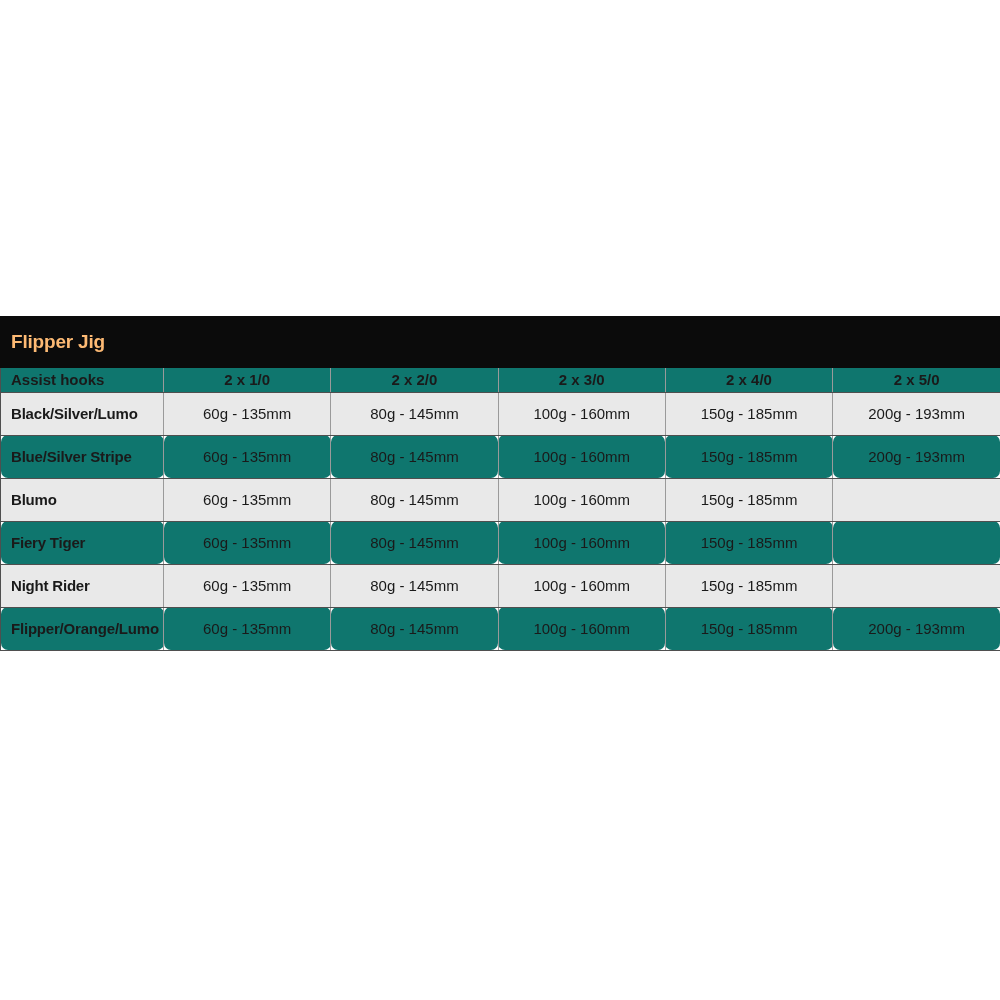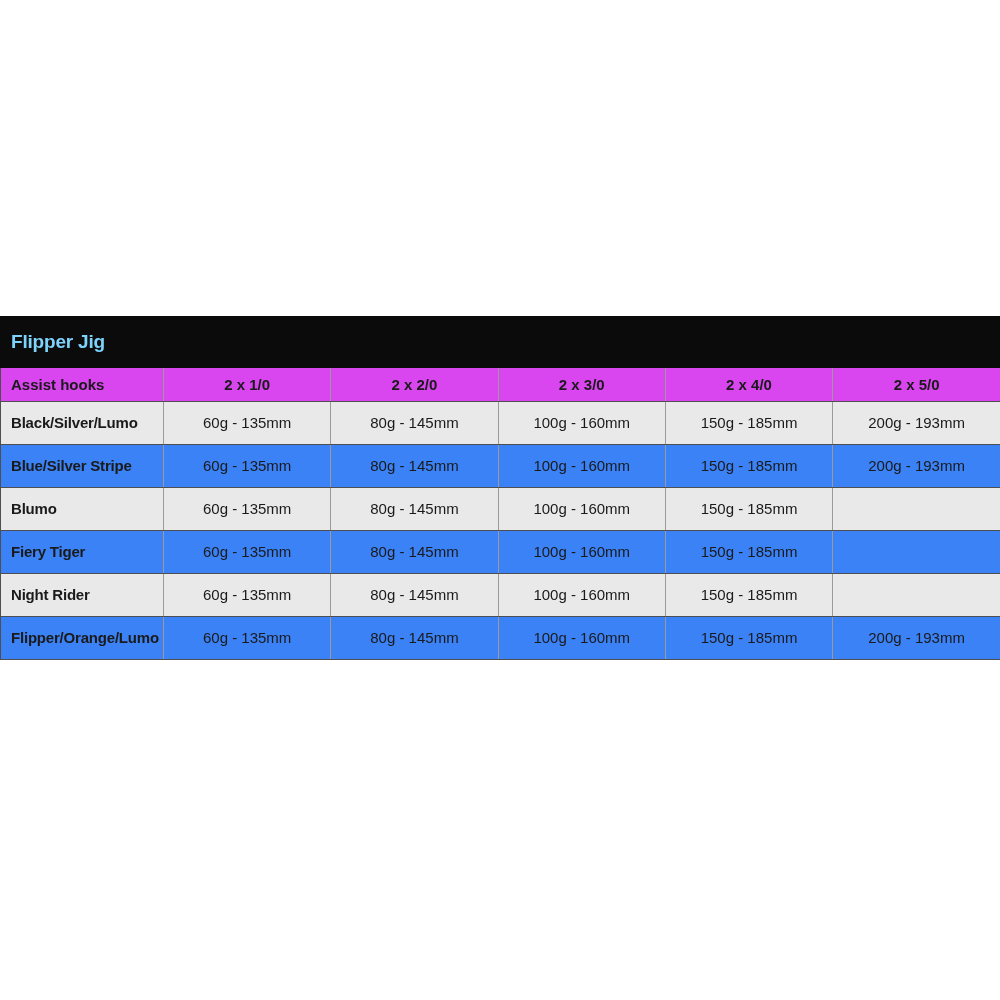--- a/index.html
+++ b/index.html
@@ -19,21 +19,21 @@
   }
   .title-bar {
     background: #0b0b0b;
     height: 52px;
     display: flex;
     align-items: center;
     padding-left: 11px;
     box-sizing: border-box;
   }
   .title-bar span {
-    color: #7dd3fc;
+    color: #fdba74;
     font-size: 19px;
     font-weight: bold;
     letter-spacing: -0.2px;
   }
   table.spec-table {
     width: 1000px;
     border-collapse: collapse;
     table-layout: fixed;
     background: #ffffff;
   }
@@ -57,35 +57,35 @@
   table.spec-table td:first-child {
     border-left: 1px solid #4f4f4f;
     text-align: left;
     padding-left: 10px;
   }
   table.spec-table th:last-child,
   table.spec-table td:last-child {
     border-right: none;
   }
   table.spec-table thead th {
-    height: 33px;
+    height: 24px;
     font-weight: bold;
-    background: #d946ef;
+    background: #0f766e;
     border-top: none;
   }
   table.spec-table tbody td {
     height: 43px;
     font-weight: normal;
   }
   table.spec-table tbody td.row-label {
     font-weight: bold;
     letter-spacing: -0.2px;
   }
   table.spec-table tbody tr.alt td { background: #e9e9e9; }
-  table.spec-table tbody tr.plain td { background: #3b82f6; }
+  table.spec-table tbody tr.plain td { background: #0f766e; border-radius: 7px; }
 </style>
 </head>
 <body>
 
 <div class="spec-block">
 
   <div class="title-bar">
     <span>Flipper Jig</span>
   </div>
 

